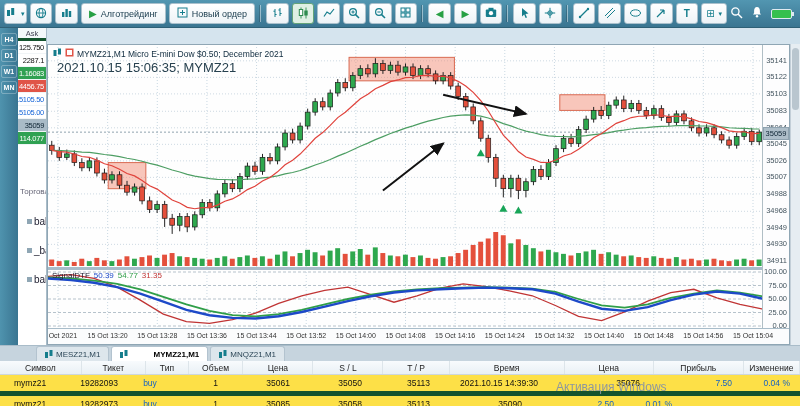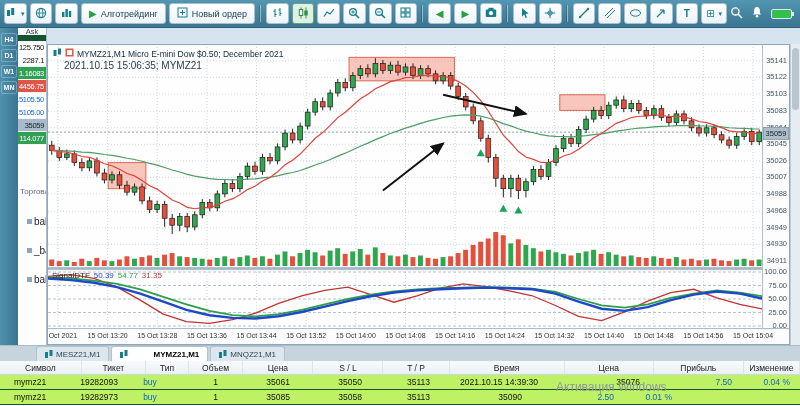--- a/index.html
+++ b/index.html
@@ -29,39 +29,39 @@
   .tf-strip{position:absolute;top:28px;left:0;width:18px;bottom:61px;
             background:linear-gradient(90deg,#4f93ae,#3a7591);display:flex;flex-direction:column;
             align-items:center;padding-top:5px;gap:3px;z-index:4;}
   .tf{width:16px;height:13px;font-size:7px;font-weight:bold;color:#fff;display:flex;align-items:center;
       justify-content:center;border:1px solid rgba(255,255,255,.28);border-radius:2px;}
 
   
   .sidebar{position:absolute;top:28px;left:18px;width:29px;bottom:61px;background:#fff;
            border-right:1px solid #a9bcc9;overflow:hidden;z-index:4;}
   .mw-head{height:13px;font-size:7.5px;color:#445;display:flex;align-items:center;justify-content:center;
-           border-bottom:6px solid #14532d;background:#f4f8fa;}
+           border-bottom:3px solid #14532d;background:#f4f8fa;}
   .mw-row{height:13px;font-size:7.5px;letter-spacing:-.3px;display:flex;align-items:center;
           justify-content:flex-end;padding-right:2px;border-bottom:1px solid #f1f5f7;color:#111;}
   .mw-row.blue{color:#1565d8;}
   .mw-row.green{background:#2fa152;color:#fff;}
   .mw-row.red{background:#e05548;color:#fff;}
   .mw-row.selected{background:#a9bbc7;color:#0e2433;}
   .mw-section{font-size:8px;color:#667;padding:2px 1px 2px 2px;margin-top:40px;}
   .nav-item{display:flex;align-items:center;gap:2px;height:12px;margin-top:17px;font-size:10px;color:#223;padding-left:9px;}
   .nav-item .sq{width:5px;height:5px;background:#8fa6b4;flex:none;}
 
   
   .mdi{position:absolute;top:28px;left:47px;right:10px;bottom:61px;background:#d5e4ee;}
   .chart-window{position:absolute;top:44px;left:47px;width:743px;height:301px;background:#fff;
                 border:1px solid #8fa6b4;overflow:hidden;z-index:5;}
   #chart-svg{position:absolute;left:0;top:0;}
   .chart-title{position:absolute;left:5px;top:3px;z-index:3;pointer-events:none;}
   .ct1{font-size:8.5px;color:#0e2a3d;display:flex;align-items:center;gap:3px;}
-  .ct2{font-size:10px;color:#27414f;margin-top:1px;margin-left:11px;}
+  .ct2{font-size:13px;color:#27414f;margin-top:1px;margin-left:4px;}
   .osc-label{position:absolute;left:4px;top:226px;z-index:3;font-size:8px;color:#223;display:flex;gap:4px;}
   .price-axis{position:absolute;top:0;right:0;width:27px;height:285px;background:#fdfdfe;
               border-left:1px solid #b0bec5;z-index:2;}
   .ptick{position:absolute;right:2px;font-size:7.5px;color:#44555f;line-height:8px;}
   .pbadge{position:absolute;right:0;width:26px;background:#aebec9;color:#0e2433;font-size:7.5px;
           text-align:center;padding:1px 0;border:1px solid #8fa3b0;z-index:3;}
   .time-axis{position:absolute;left:0;right:0;bottom:0;height:16px;background:#fbfcfd;
              border-top:1px solid #a8bcc9;z-index:2;}
   .ttick{position:absolute;top:3px;width:54px;text-align:center;font-size:7px;color:#333;}
 
@@ -75,21 +75,21 @@
   .tab{display:inline-flex;align-items:center;gap:3px;height:15px;padding:0 8px;font-size:8px;color:#2c4657;
        background:#dde6ec;border:1px solid #b3c3cf;border-bottom:none;border-radius:3px 3px 0 0;margin-right:2px;}
   .tab.active{background:#fff;font-weight:bold;color:#000;gap:25px;}
   .tab .mini{width:8px;height:8px;}
 
   
   .table{position:absolute;top:361px;left:0;right:0;bottom:0;background:#fff;z-index:6;}
   .thead{display:flex;height:14px;background:linear-gradient(#f8fbfd,#e9f0f5);border-bottom:1px solid #cdd7de;}
   .hcell{font-size:8.5px;color:#222;display:flex;align-items:center;justify-content:center;
          border-right:1px solid #dde5ea;overflow:hidden;white-space:nowrap;}
-  .trow{display:flex;height:15px;border-bottom:1px solid #14532d;background:#bef264;}
+  .trow{display:flex;height:21px;border-bottom:5px solid #14532d;background:#fde047;}
   .tcell{font-size:8.5px;color:#111;display:flex;align-items:center;overflow:hidden;white-space:nowrap;}
   .tcell.right{justify-content:flex-end;padding-right:10px;}
   .tcell.center{justify-content:center;}
   .tcell.left{justify-content:flex-start;padding-left:14px;}
   .tcell.blue{color:#1462c4;}
 
   .watermark{position:absolute;left:556px;top:380px;font-size:12px;color:#8e979e;z-index:9;}
 </style>
 </head>
 <body>

